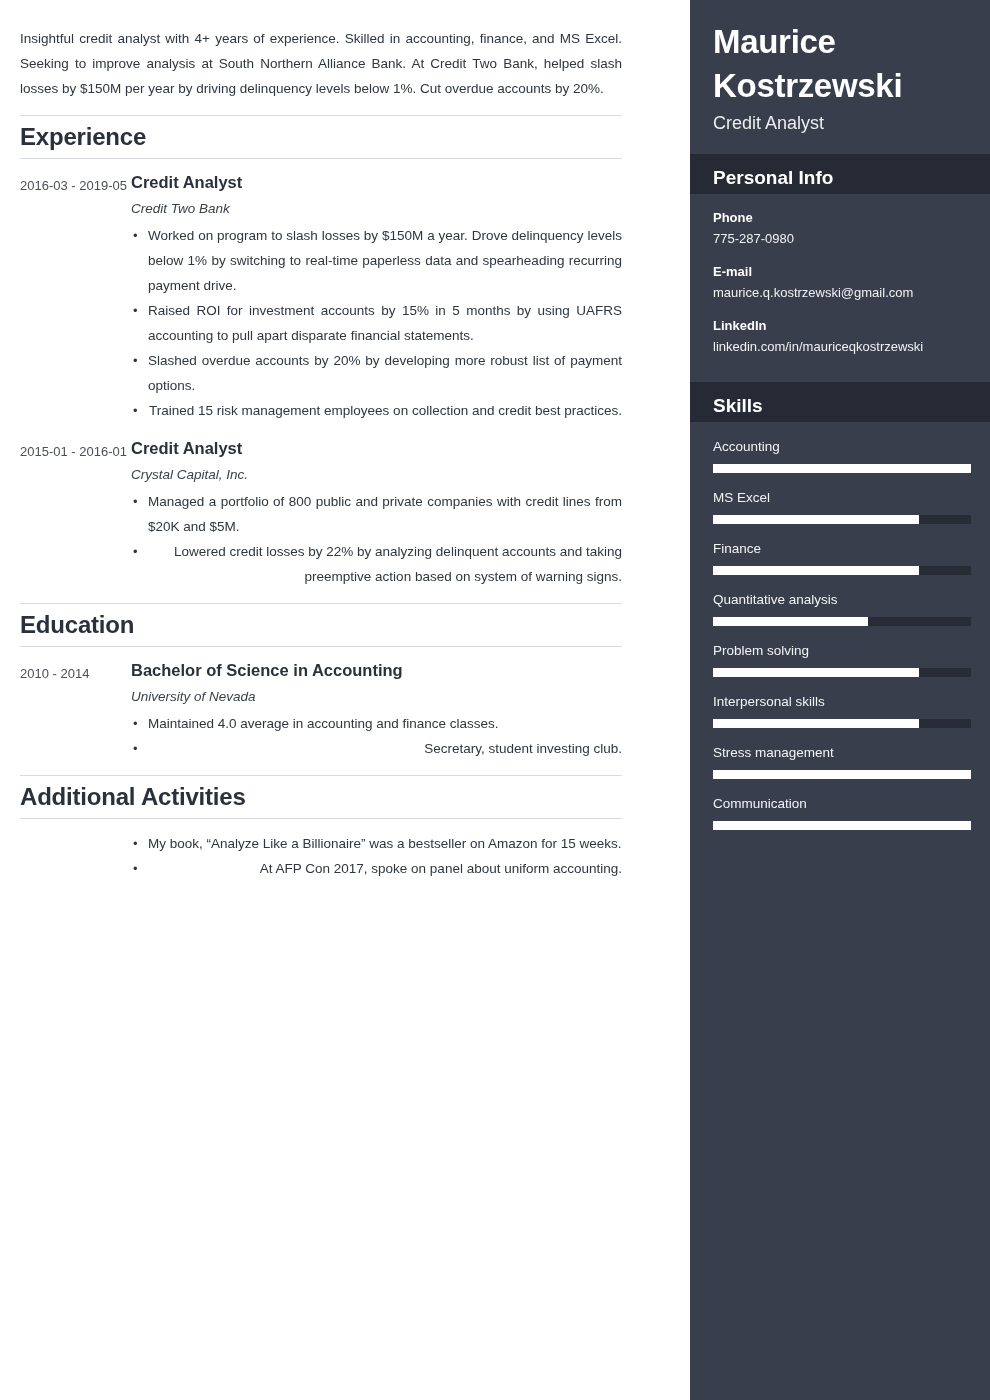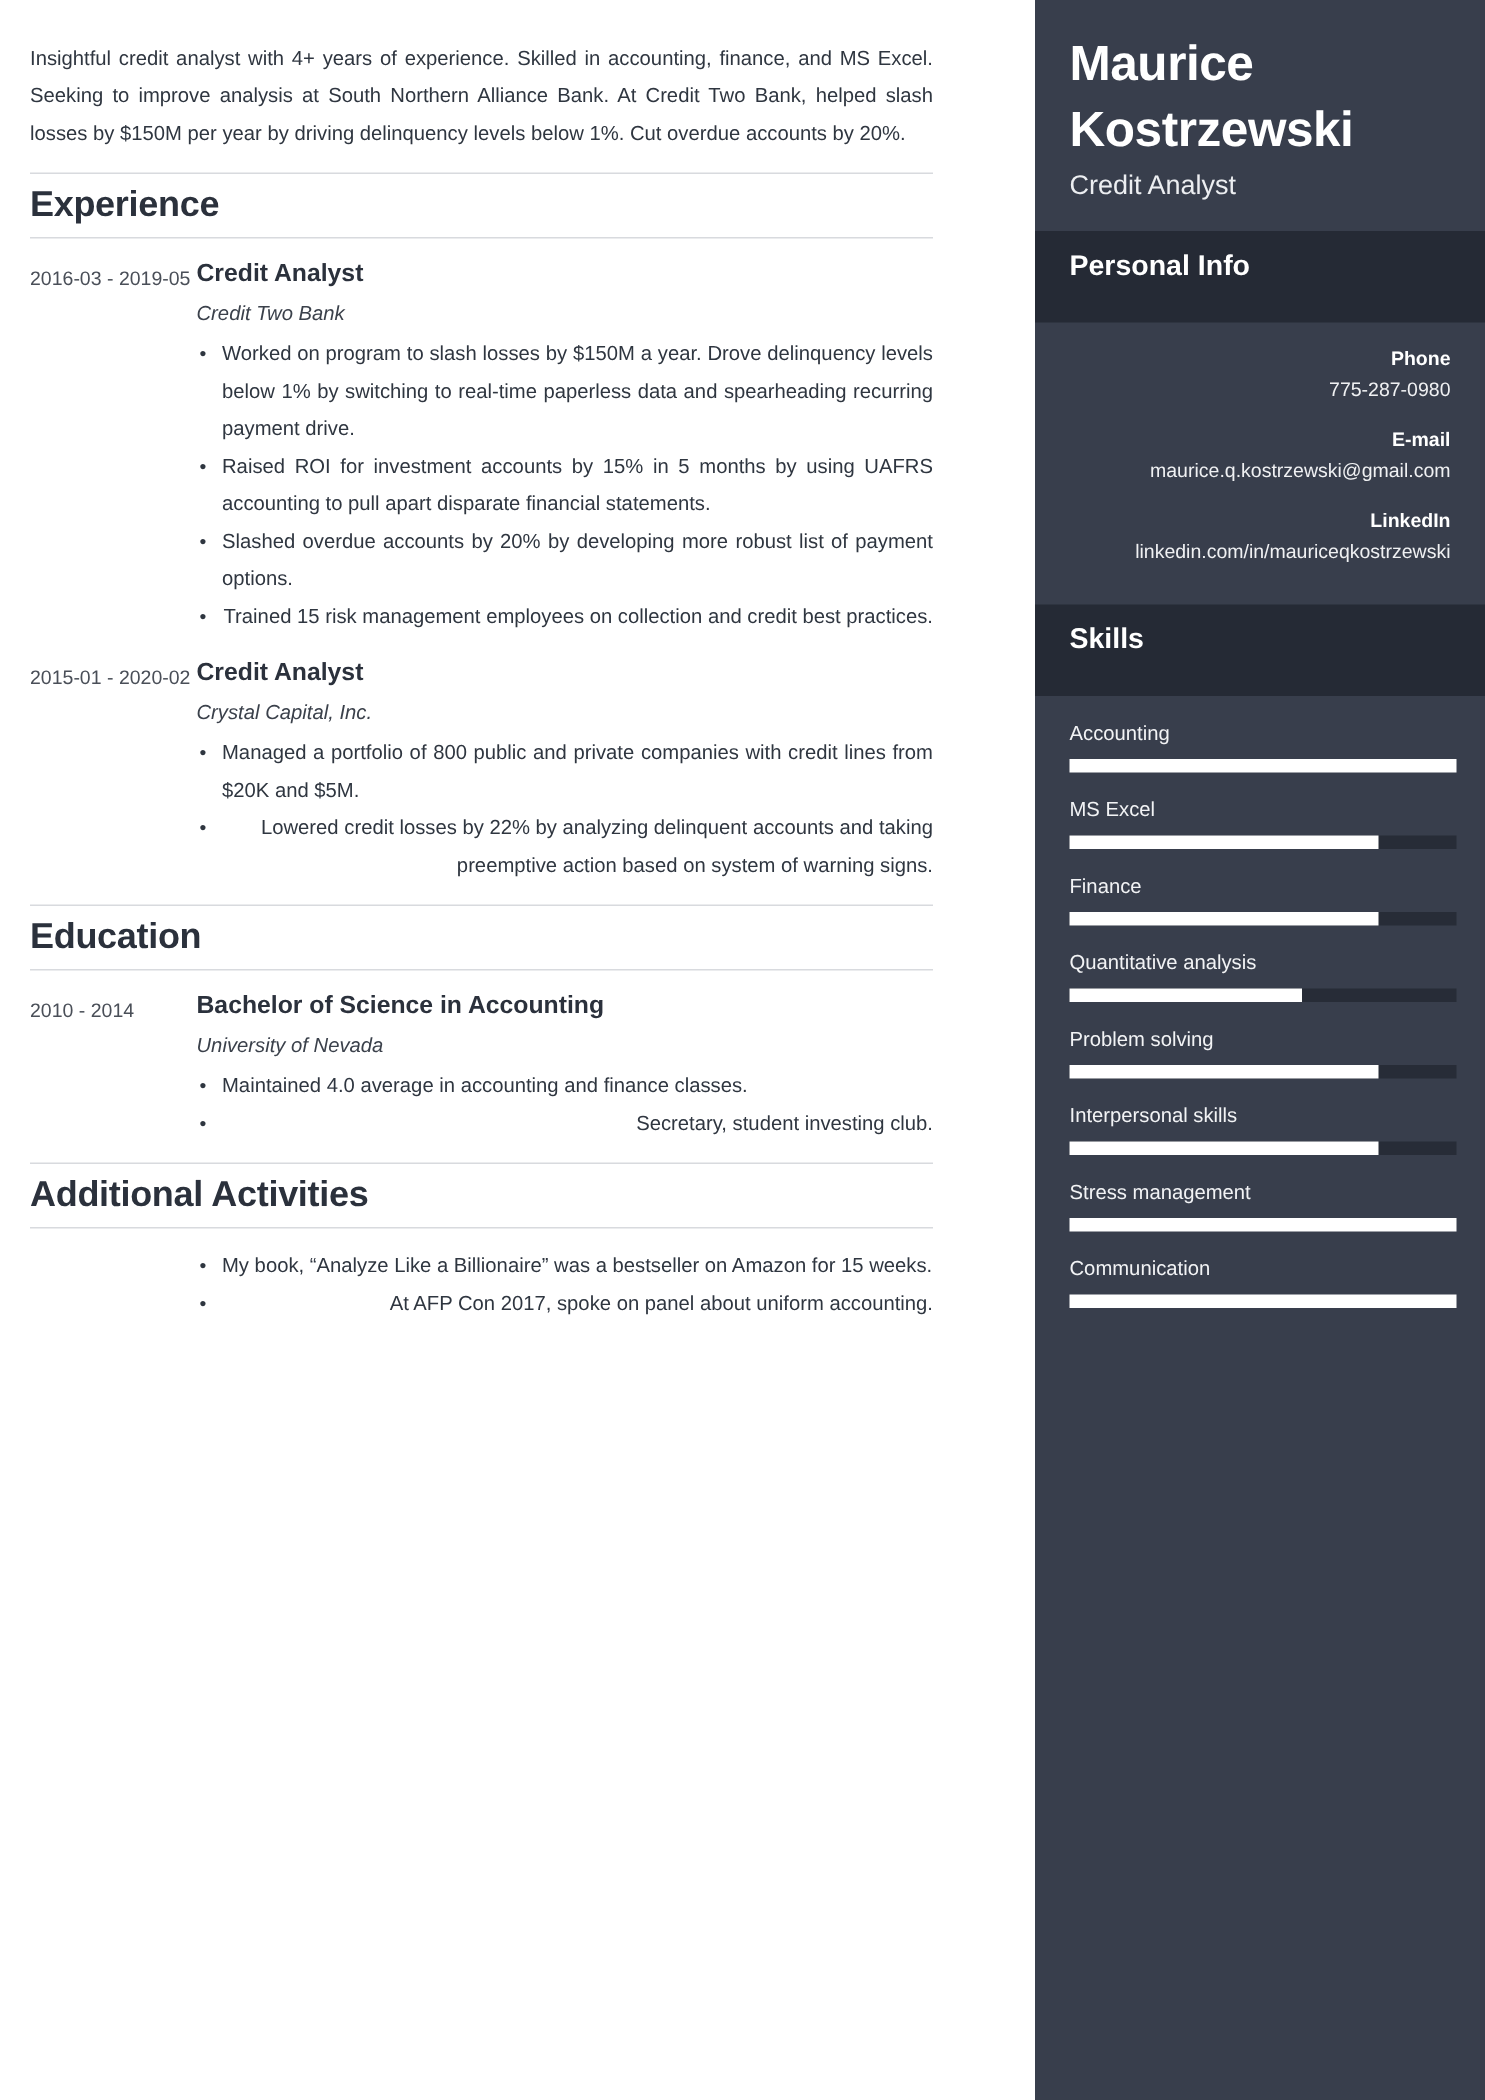--- a/index.html
+++ b/index.html
@@ -101,31 +101,31 @@
   }
   .sb-role {
     font-size:18px;
     line-height:26px;
     color:#eceef1;
     font-weight:normal;
     margin-top:2px;
   }
   .sb-band {
     background:#252a35;
-    padding:11px 23px 25px 23px;
+    padding:11px 23px 4px 23px;
   }
   .sb-band h3 {
     font-size:19px;
     font-weight:bold;
     color:#ffffff;
     line-height:25px;
   }
   .sb-section { padding:14px 23px 12px 23px; }
 
-  .info-item { margin-bottom:13px;text-align:right; }
+  .info-item { margin-bottom:13px; }
   .info-label {
     font-size:13px;
     font-weight:bold;
     color:#ffffff;
     line-height:20px;
     margin-bottom:1px;
   }
   .info-value {
     font-size:13px;
     color:#f0f1f3;
@@ -171,21 +171,21 @@
               <div class="entry-org">Credit Two Bank</div>
               <ul class="bullets">
                 <li>Worked on program to slash losses by $150M a year. Drove delinquency levels below 1% by switching to real-time paperless data and spearheading recurring payment drive.</li>
                 <li>Raised ROI for investment accounts by 15% in 5 months by using UAFRS accounting to pull apart disparate financial statements.</li>
                 <li>Slashed overdue accounts by 20% by developing more robust list of payment options.</li>
                 <li>Trained 15 risk management employees on collection and credit best practices.</li>
               </ul>
             </div>
           </div>
           <div class="entry">
-            <div class="entry-dates">2015-01 - 2020-02</div>
+            <div class="entry-dates">2015-01 - 2016-01</div>
             <div class="entry-body">
               <div class="entry-title">Credit Analyst</div>
               <div class="entry-org">Crystal Capital, Inc.</div>
               <ul class="bullets">
                 <li>Managed a portfolio of 800 public and private companies with credit lines from $20K and $5M.</li>
                 <li>Lowered credit losses by 22% by analyzing delinquent accounts and taking preemptive action based on system of warning signs.</li>
               </ul>
             </div>
           </div>
         </div>

